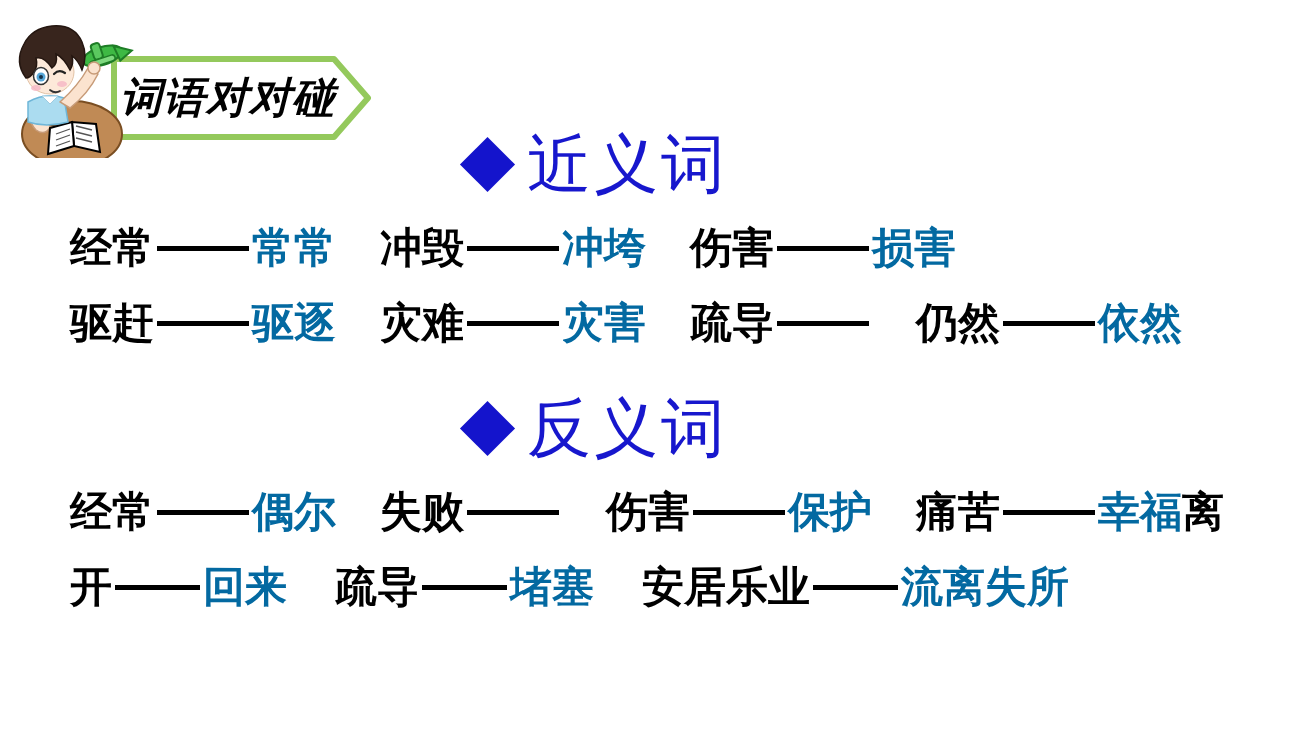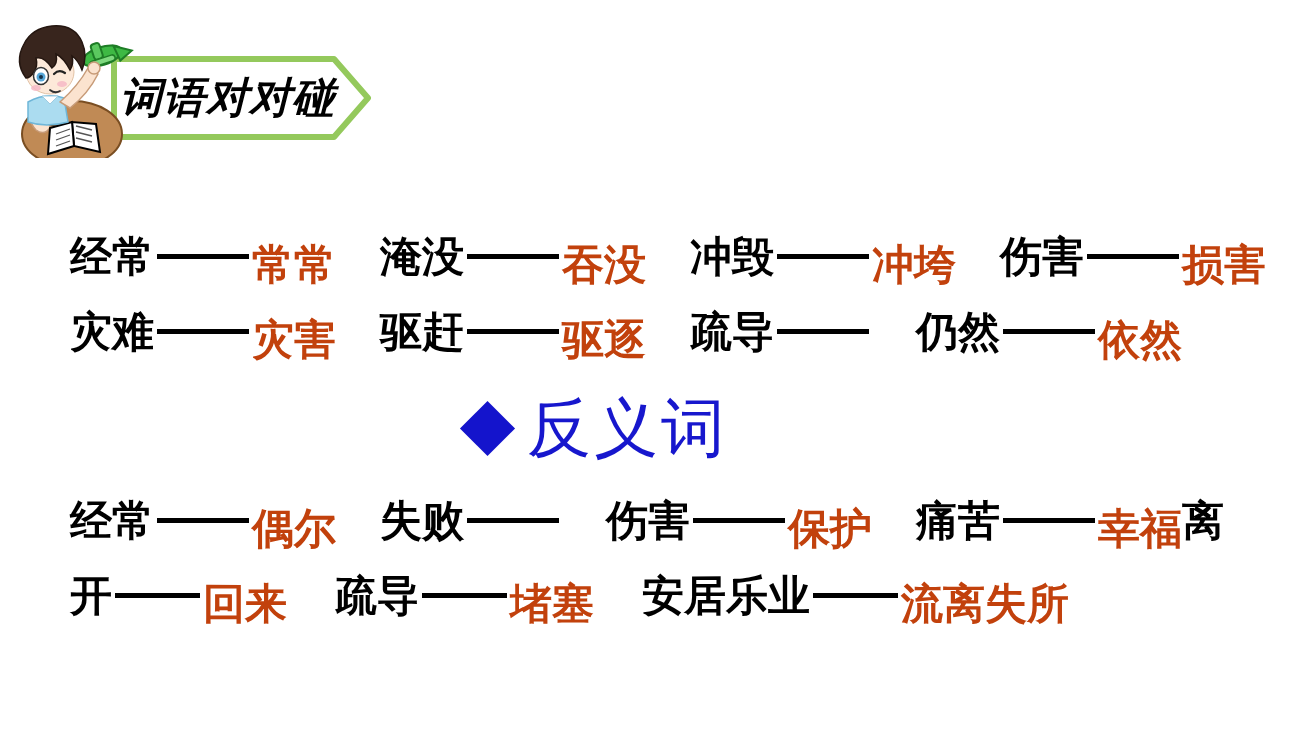--- a/index.html
+++ b/index.html
@@ -31,21 +31,21 @@
 
   
   .row{position:absolute;left:70px;display:flex;align-items:center;gap:44px;white-space:nowrap;}
   .row-1{top:224px;}
   .row-2{top:299px;}
   .row-3{top:488px;}
   .row-4{top:563px;gap:48px;}
   .pair{display:inline-flex;align-items:center;}
   .w{font-size:42px;font-weight:bold;line-height:1.15;}
   .black{color:#000000;}
-  .magenta{color:#c2410c;margin-top:17px;}
+  .magenta{color:#0369a1;}
   .dash{width:92px;height:5px;background:#000;margin:0 3px;flex:0 0 auto;}
   .row-4 .dash{width:85px;}
 </style>
 </head>
 <body>
 
 <div class="slide">
 
   <div class="banner">
     <svg class="banner-shape" viewBox="0 0 266 88" preserveAspectRatio="none">
@@ -89,54 +89,53 @@
     <circle cx="41" cy="71" r="2" fill="#17324a"></circle>
 
     <path d="M54,68 q5,-5 11,-1" stroke="#222" stroke-width="2.2" fill="none" stroke-linecap="round"></path>
 
     <ellipse cx="36" cy="82" rx="5" ry="3" fill="#F6B8C6" opacity="0.85"></ellipse>
     <ellipse cx="62" cy="78" rx="5" ry="3" fill="#F6B8C6" opacity="0.85"></ellipse>
 
     <path d="M50,84 q5,4 10,1" stroke="#333" stroke-width="1.8" fill="none" stroke-linecap="round"></path>
   </svg>
 
+  <div class="sec-header hdr-syn">
+    <span class="diamond"></span>
+    <span class="sec-title">近义词</span>
+  </div>
 
   <div class="row row-1">
     <span class="pair">
       <span class="w black">经常</span>
       <span class="dash"></span>
       <span class="w magenta">常常</span>
-    </span>
-    <span class="pair">
-      <span class="w black">淹没</span>
-      <span class="dash"></span>
-      <span class="w magenta">吞没</span>
     </span>
     <span class="pair">
       <span class="w black">冲毁</span>
       <span class="dash"></span>
       <span class="w magenta">冲垮</span>
     </span>
     <span class="pair">
       <span class="w black">伤害</span>
       <span class="dash"></span>
       <span class="w magenta">损害</span>
     </span>
   </div>
 
   <div class="row row-2">
     <span class="pair">
+      <span class="w black">驱赶</span>
+      <span class="dash"></span>
+      <span class="w magenta">驱逐</span>
+    </span>
+    <span class="pair">
       <span class="w black">灾难</span>
       <span class="dash"></span>
       <span class="w magenta">灾害</span>
-    </span>
-    <span class="pair">
-      <span class="w black">驱赶</span>
-      <span class="dash"></span>
-      <span class="w magenta">驱逐</span>
     </span>
     <span class="pair">
       <span class="w black">疏导</span>
       <span class="dash"></span>
     </span>
     <span class="pair">
       <span class="w black">仍然</span>
       <span class="dash"></span>
       <span class="w magenta">依然</span>
     </span>

